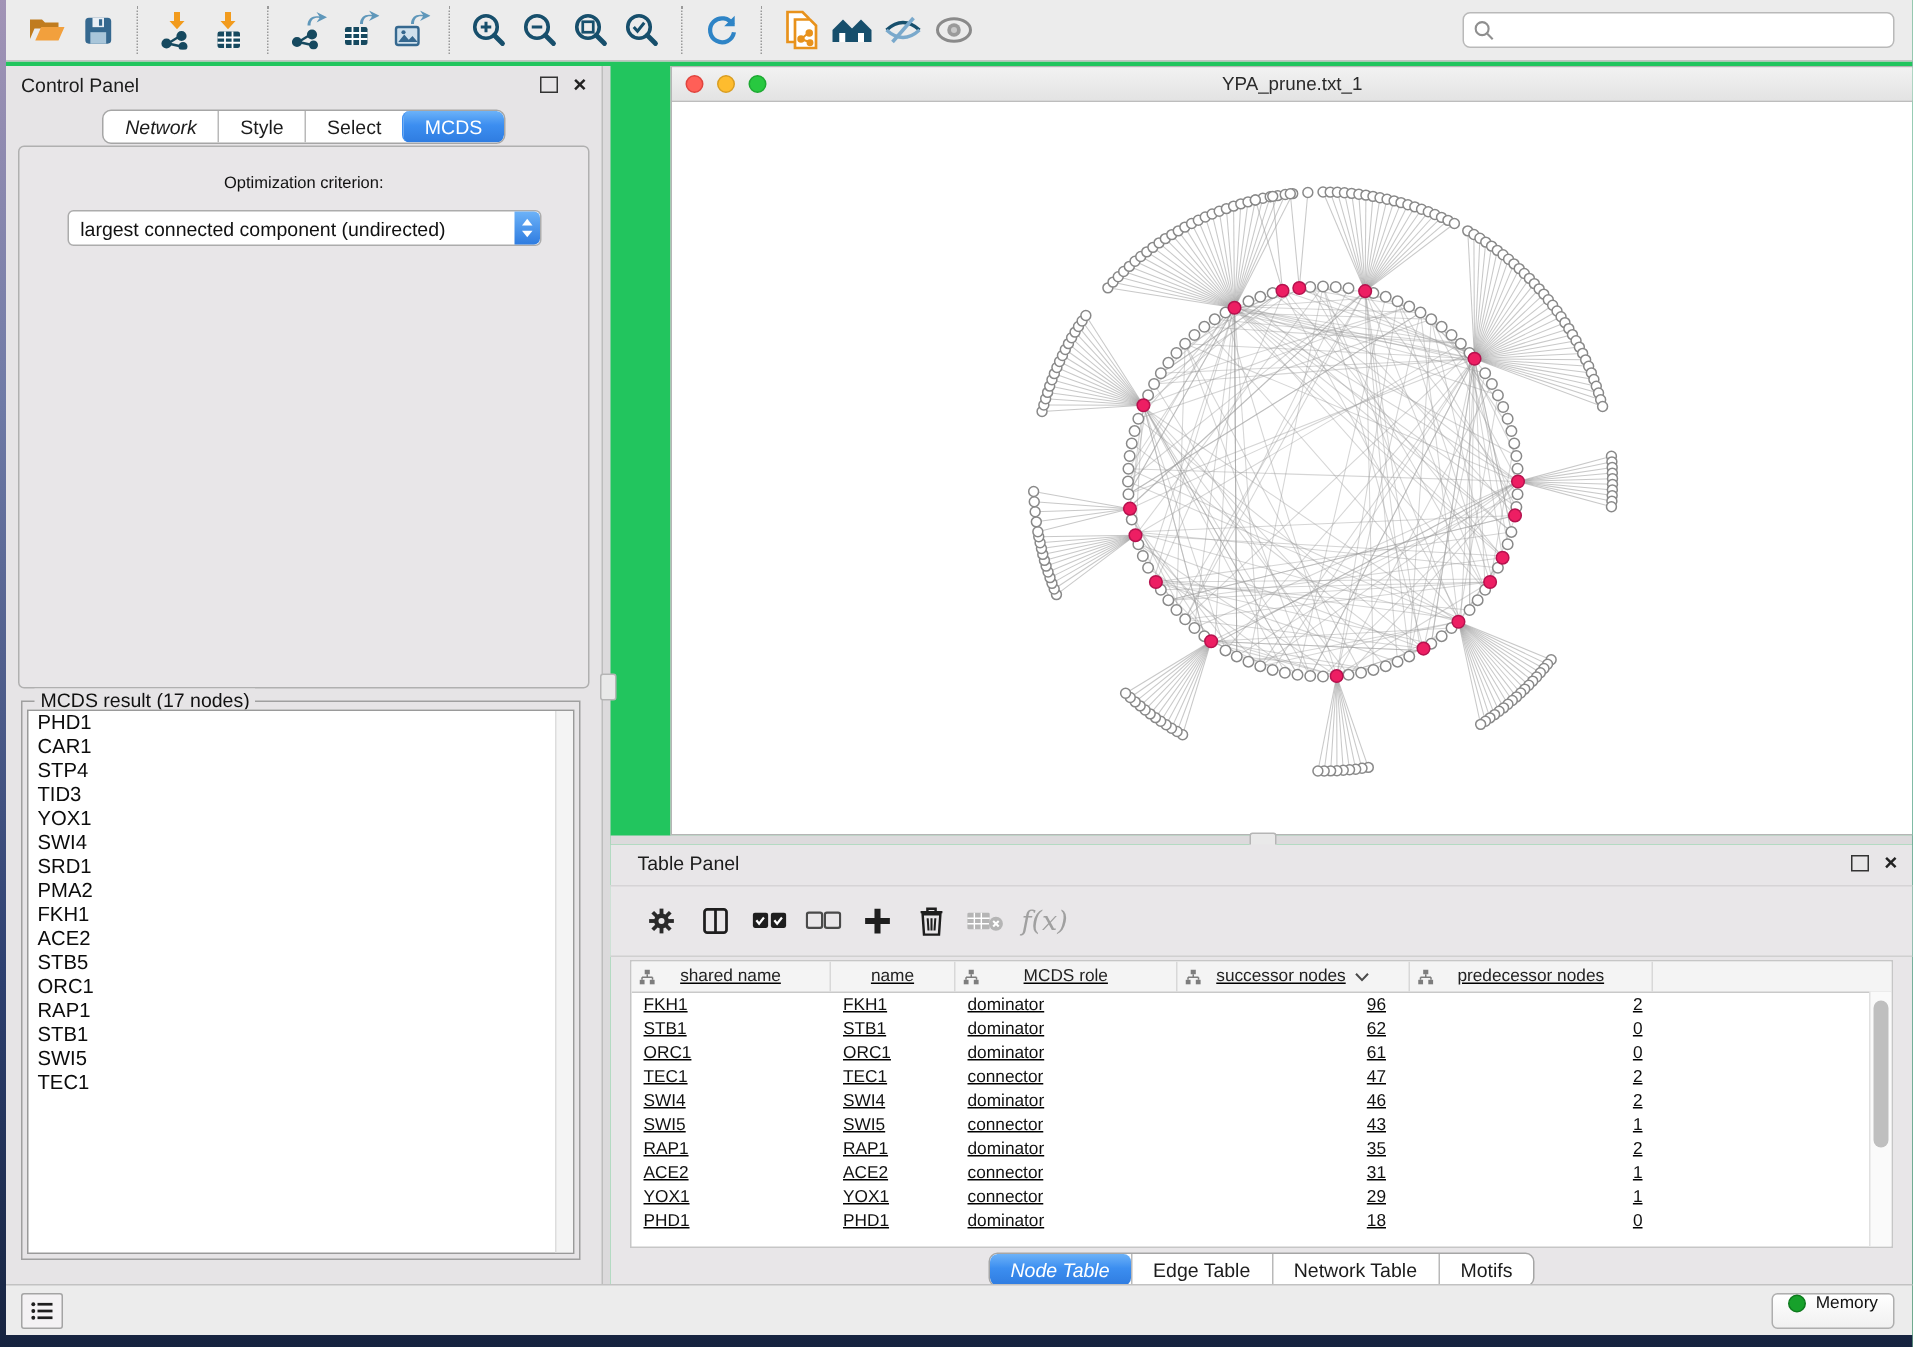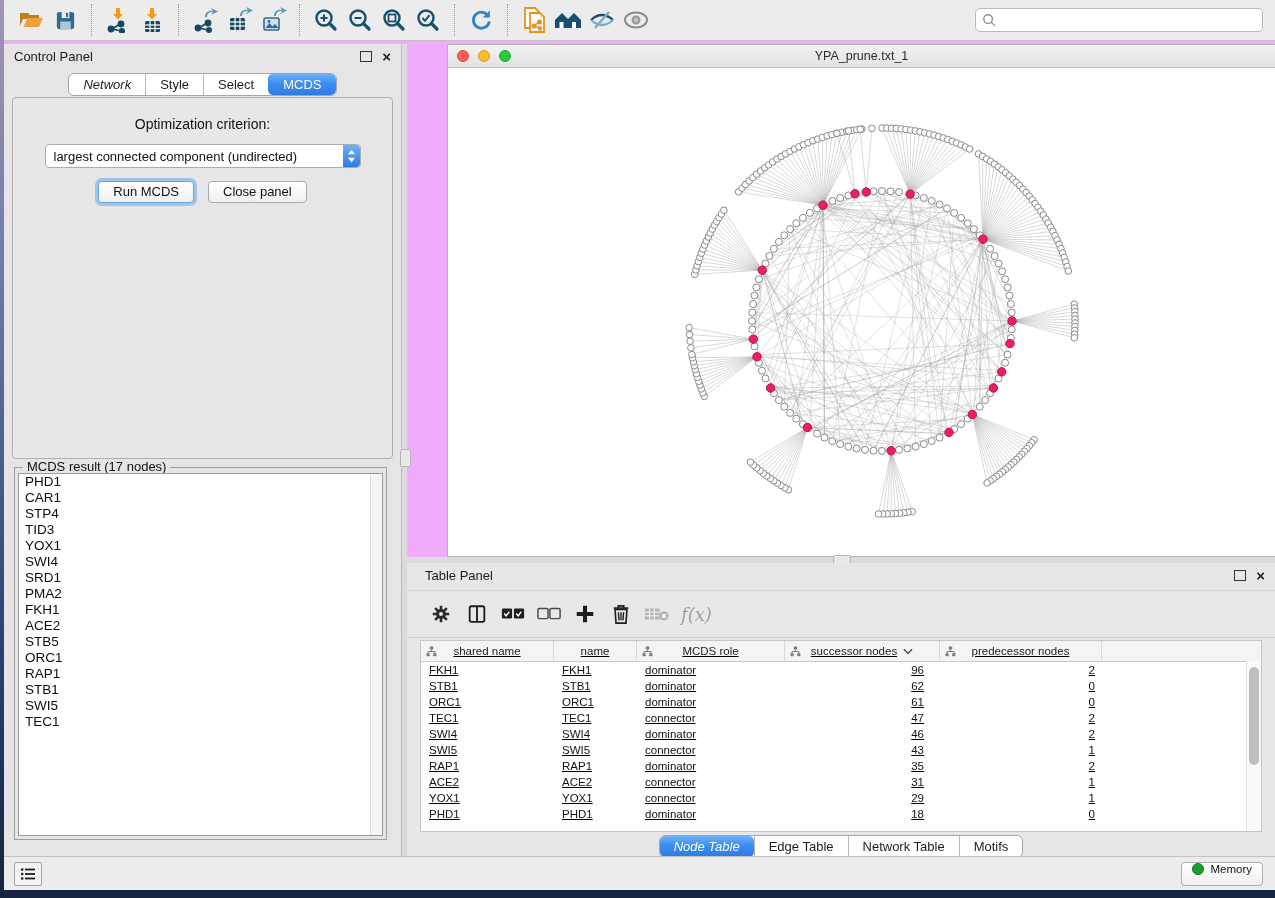--- a/index.html
+++ b/index.html
@@ -1,21 +1,21 @@
 <!DOCTYPE html>
 <html><head>
 <meta charset="utf-8">
 <style>
   html,body{margin:0;padding:0;}
   body{
     width:1275px;height:898px;position:relative;overflow:hidden;
     font-family:"Liberation Sans",sans-serif;
     background:linear-gradient(180deg,#a294b6 0%,#6f7aa6 30%,#2e4070 72%,#16233f 100%);
   }
-  #app{position:absolute;left:4px;top:0;right:0;bottom:8px;background:#f0abfc;}
+  #app{position:absolute;left:4px;top:0;right:0;bottom:8px;background:#22c55e;}
   
   #toolbar{position:absolute;left:0;top:0;right:0;height:41px;background:#ececec;
     border-bottom:1px solid #c2c2c2;display:flex;align-items:center;padding-left:10px;box-sizing:border-box;}
   .tbtn{width:34px;height:32px;display:flex;align-items:center;justify-content:center;flex:0 0 auto;}
   .tsep{width:0;height:32px;border-left:1px dotted #9a9a9a;margin:0 9px;flex:0 0 auto;}
   #search-box{position:absolute;right:12px;top:8px;width:288px;height:24px;background:#fff;
     border:1px solid #b9b9b9;border-radius:5px;display:flex;align-items:center;padding:0 6px;box-sizing:border-box;}
   #search-box input{border:none;outline:none;flex:1;font-size:12px;font-family:"Liberation Sans",sans-serif;background:transparent;}
   
   #control-panel{position:absolute;left:0;top:44px;width:398px;bottom:33px;background:#e6e4e6;border-right:1px solid #bdbdbd;box-sizing:border-box;}
@@ -23,21 +23,21 @@
   .panel-header .spacer{flex:1;}
   .wbtn-box{width:10px;height:9px;border:1.5px solid #333;margin-right:10px;cursor:pointer;}
   .wbtn-x{font-size:15px;font-weight:bold;color:#222;line-height:10px;cursor:pointer;}
   
   .seg-group{display:inline-flex;border:1px solid #a6a6a6;border-radius:6px;background:#fff;overflow:hidden;}
   .seg{padding:3px 14px;font-size:13px;color:#1c1c1c;border-left:1px solid #b9b9b9;cursor:pointer;white-space:nowrap;}
   .seg:first-child{border-left:none;font-style:italic;}
   .seg.active{background:linear-gradient(180deg,#6cb2f8 0%,#3c8ef0 45%,#2f7ce0 100%);color:#fff;border-left-color:#3c8ef0;border-radius:5px;}
   #cp-tabrow{position:absolute;left:0;right:0;top:29px;text-align:center;}
   #cp-content{position:absolute;left:8px;right:8px;top:53px;height:360px;border:1px solid #b0b0b0;border-radius:4px;background:#e8e6e8;text-align:center;}
-  #opt-label{margin-top:18px;font-size:14px;color:#111;}
+  #opt-label{margin-top:18px;font-size:11px;color:#111;}
   #criterion-select{margin:12px auto 0 auto;width:314px;height:22px;background:#fff;border:1px solid #acacac;
     border-radius:4px;display:flex;align-items:center;position:relative;cursor:pointer;}
   #criterion-select .val{font-size:13px;color:#111;padding-left:8px;flex:1;text-align:left;white-space:nowrap;}
   #criterion-select .stepper{width:17px;height:22px;margin-left:auto;border-radius:0 4px 4px 0;
     background:linear-gradient(180deg,#6cb2f8,#2f7ce0);display:flex;align-items:center;justify-content:center;}
   .btn{display:inline-block;height:20px;line-height:20px;padding:0 14px;background:linear-gradient(180deg,#ffffff,#f0f0f0);
     border:1px solid #a8a8a8;border-radius:4px;font-size:13px;color:#111;cursor:pointer;}
   .btn.focused{box-shadow:0 0 0 3px rgba(100,165,235,.55);border-color:#6ba3e0;}
   #cp-buttons{margin-top:13px;display:flex;justify-content:center;gap:14px;}
   
@@ -262,24 +262,20 @@
     <div id="cp-content">
       <div id="opt-label">Optimization criterion:</div>
       <div id="criterion-select">
         <span class="val">largest connected component (undirected)</span>
         <span class="stepper">
           <svg width="9" height="14" viewBox="0 0 10 16">
             <path d="M5 1L9 6H1z" fill="#fff"></path>
               <path d="M1 10h8l-4 5z" fill="#fff"></path>
           </svg>
         </span>
-      </div>
-      <div id="cp-buttons">
-        <span class="btn focused">Run MCDS</span>
-        <span class="btn">Close panel</span>
       </div>
     </div>
     <div id="mcds-box">
       <span id="mcds-legend">MCDS result (17 nodes)</span>
       <div id="mcds-list">
         <div id="mcds-items">
             <div class="mcds-item">PHD1</div>
             <div class="mcds-item">CAR1</div>
             <div class="mcds-item">STP4</div>
             <div class="mcds-item">TID3</div>

